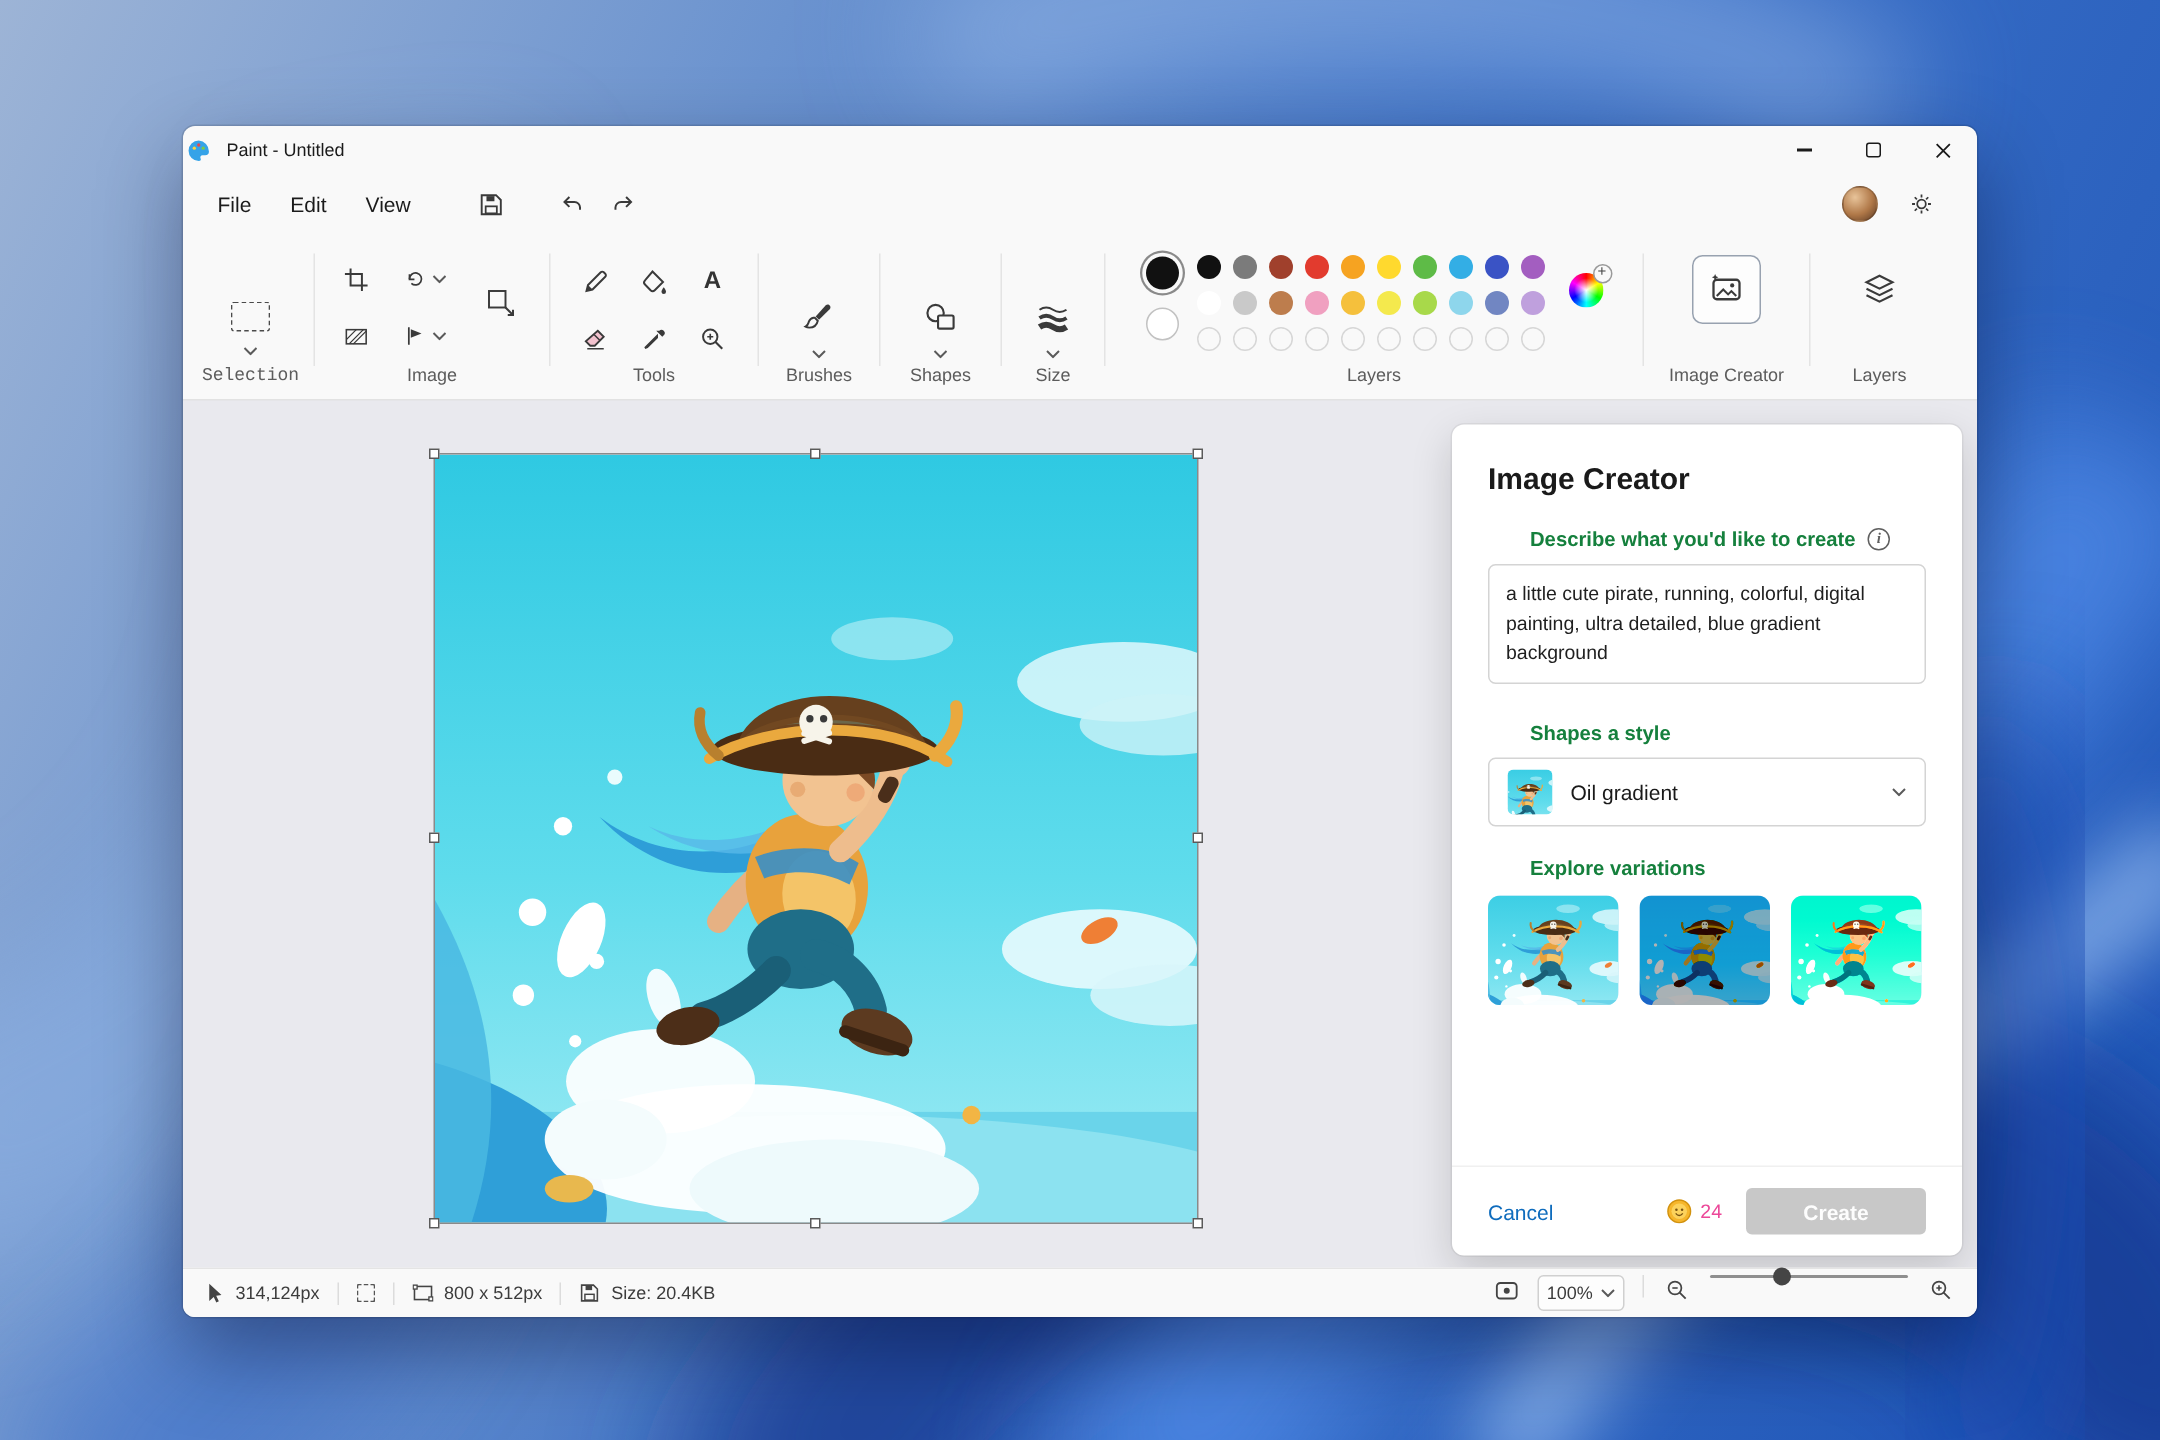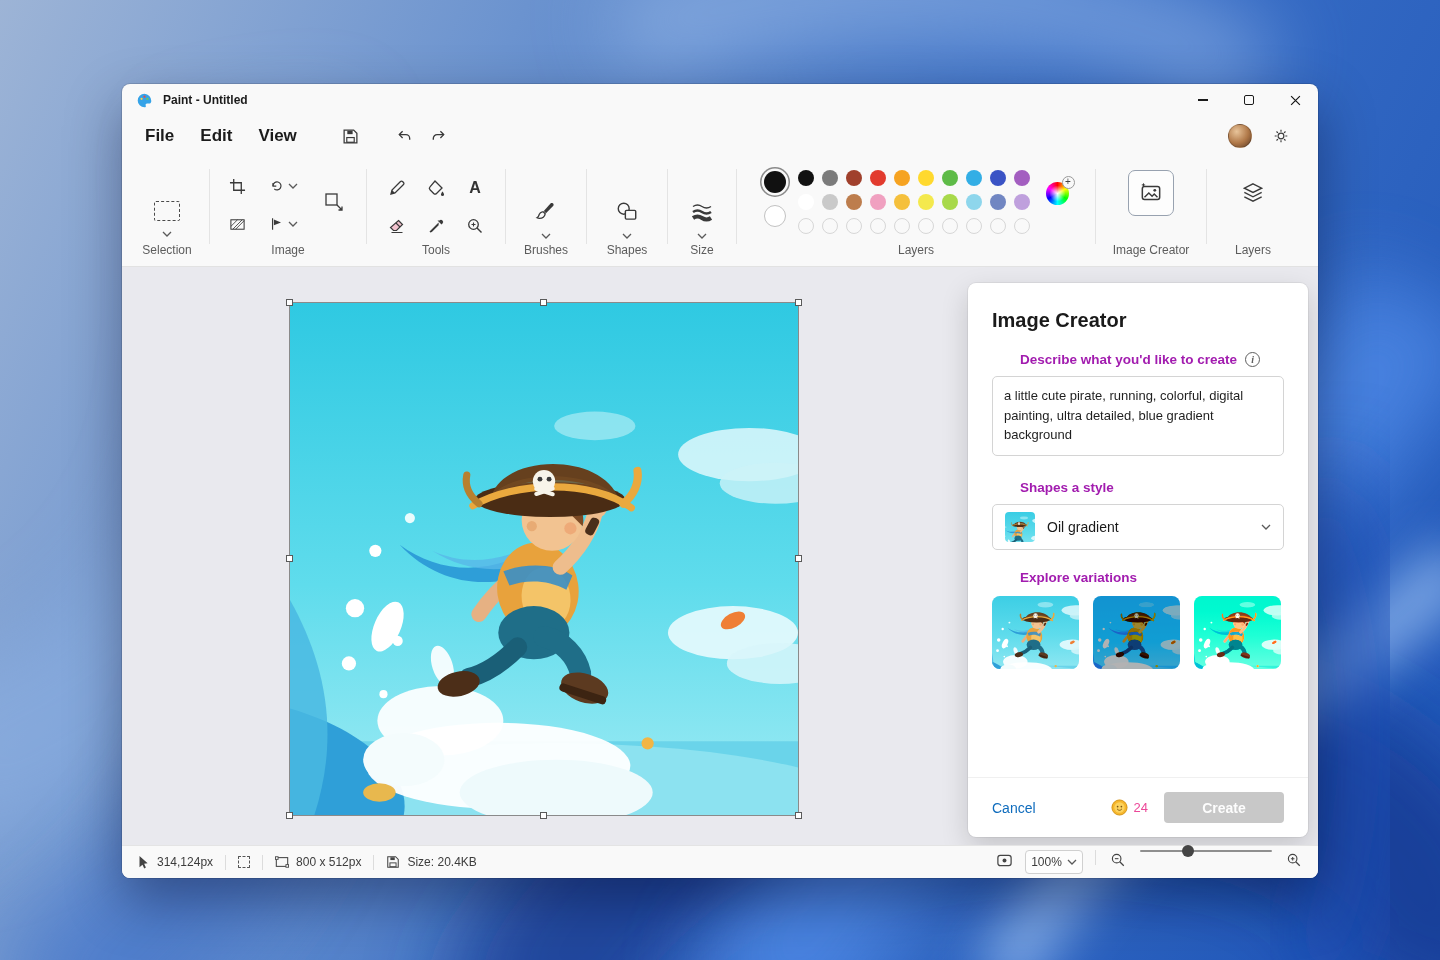--- a/index.html
+++ b/index.html
@@ -8,47 +8,47 @@
 
   .desktop { position:relative; width:1440px; height:960px; overflow:hidden;
     background:linear-gradient(115deg,#9db4d6 0%,#6b93cf 28%,#3a6fc6 58%,#1e55b8 100%); }
   .wallpaper { position:absolute; inset:0; width:100%; height:100%; }
 
   .paint-window { position:absolute; left:122px; top:84px; width:1196px; height:794px;
     background:#f9f9f9; border-radius:8px; overflow:hidden; display:flex; flex-direction:column;
     box-shadow:0 22px 55px rgba(0,0,30,.38), 0 0 0 1px rgba(0,0,0,.12); }
 
   
-  .titlebar { height:32px; flex:0 0 auto; display:flex; align-items:center; padding-left:14px;font-weight:bold; }
+  .titlebar { height:32px; flex:0 0 auto; display:flex; align-items:center; padding-left:2px; }
   .app-icon { width:17px; height:17px; display:inline-flex; }
   .window-title { margin-left:10px; font-size:12px; color:#1b1b1b; }
   .window-controls { margin-left:auto; display:flex; height:100%; }
   .win-btn { width:46px; height:100%; display:flex; align-items:center; justify-content:center; border:none; background:transparent; }
   .min-glyph { display:block; width:10px; height:1.2px; background:#1b1b1b; }
   .max-glyph { display:block; width:10px; height:10px; border:1.1px solid #1b1b1b; border-radius:2px; }
 
   
   .menubar { height:40px; flex:0 0 auto; display:flex; align-items:center; padding:0 10px; }
-  .menu-item { padding:7px 13px; font-size:17px; color:#1b1b1b; border:none; background:transparent; border-radius:5px;font-weight:bold; }
+  .menu-item { padding:7px 13px; font-size:14px; color:#1b1b1b; border:none; background:transparent; border-radius:5px; }
   .icon-btn { width:34px; height:30px; display:flex; align-items:center; justify-content:center; border:none; background:transparent; border-radius:5px; }
   .save-btn { margin-left:24px; }
   .undo-btn { margin-left:20px; }
   .menubar-right { margin-left:auto; display:flex; align-items:center; gap:12px; padding-right:10px; }
   .avatar { width:24px; height:24px; border-radius:50%;
     background:radial-gradient(circle at 35% 30%, #e8c49a 0%, #b07848 55%, #5a3a24 100%); border:1px solid rgba(0,0,0,.15); }
 
   
   .ribbon { height:110px; flex:0 0 auto; display:flex; align-items:stretch; padding:0 6px; }
   .ribbon-section { position:relative; display:flex; justify-content:center; padding-top:12px; }
   .section-label { position:absolute; bottom:9px; left:0; right:0; text-align:center; font-size:12px; color:#5c5c5c; white-space:nowrap; }
   .ribbon-divider { width:1px; background:#e4e4e4; margin:13px 3px 22px; }
   .rb { border:none; background:transparent; border-radius:5px; display:flex; align-items:center; justify-content:center; }
   .chev { width:10px; height:6px; color:#5a5a5a; flex:0 0 auto; }
 
-  .sec-selection { width:78px; }
+  .sec-selection { width:78px;font-family:Liberation Mono, monospace; }
   .selection-stack { display:flex; flex-direction:column; align-items:center; gap:10px; margin-top:4px; }
   .selection-glyph { width:26px; height:20px; border:1.6px dashed #4a4a4a; border-radius:2px; }
 
   .sec-image { width:150px; }
   .image-flex { display:flex; align-items:flex-start; gap:6px; margin-top:2px; }
   .image-col { display:flex; flex-direction:column; gap:6px; }
   .small-btn { width:32px; height:32px; }
   .wide-btn { width:48px; height:32px; gap:3px; }
   .resize-btn { width:42px; height:42px; margin-top:11px; }
 
@@ -88,21 +88,21 @@
   .canvas-image svg { width:100%; height:100%; display:block; }
   .handle { position:absolute; width:7px; height:7px; background:#fff; border:1px solid #5a5a5a; z-index:2; }
   .h-nw{left:-4px;top:-4px}.h-n{left:calc(50% - 4px);top:-4px}.h-ne{right:-4px;top:-4px}
   .h-w{left:-4px;top:calc(50% - 4px)}.h-e{right:-4px;top:calc(50% - 4px)}
   .h-sw{left:-4px;bottom:-4px}.h-s{left:calc(50% - 4px);bottom:-4px}.h-se{right:-4px;bottom:-4px}
 
   
   .creator-panel { position:absolute; left:846px; top:16px; width:340px; height:554px; background:#fff;
     border-radius:8px; padding:26px 24px 0; box-shadow:0 10px 28px rgba(0,0,0,.16), 0 0 0 1px rgba(0,0,0,.05); }
   .panel-title { font-size:20px; font-weight:700; color:#1a1a1a; }
-  .field-label { margin-top:20px; font-size:13.5px; font-weight:700; color:#a21caf; display:flex; gap:8px;padding-left:28px; }
+  .field-label { margin-top:20px; font-size:13.5px; font-weight:700; color:#15803d; display:flex; gap:8px;padding-left:28px; }
   .info-icon { width:15px; height:15px; border:1px solid #5f5f5f; border-radius:50%; display:flex; align-items:center; justify-content:center;
     font-size:10px; color:#5f5f5f; font-family:"Liberation Serif",serif; font-style:italic; }
   .info-icon::after { content:"i"; }
   .prompt-box { margin-top:9px; width:100%; height:80px; border:1px solid #d4d4d4; border-radius:5px; padding:9px 11px;
     font:13px/1.5 "Liberation Sans",sans-serif; color:#1f1f1f; resize:none; background:#fff; outline:none; }
   .style-select { margin-top:9px; width:100%; height:46px; border:1px solid #d4d4d4; border-radius:5px;
     display:flex; align-items:center; padding:0 12px; gap:12px; background:#fff; }
   .style-thumb { width:30px; height:30px; border-radius:4px; overflow:hidden; flex:0 0 auto; }
   .style-thumb svg { width:100%; height:100%; display:block; }
   .style-name { font-size:14px; color:#1a1a1a; }

